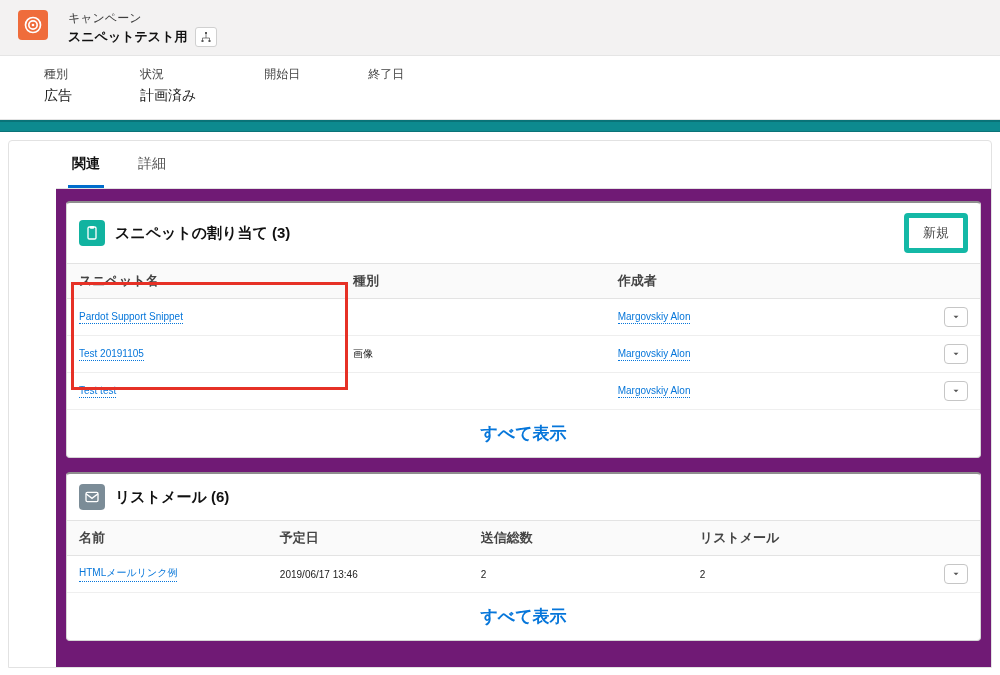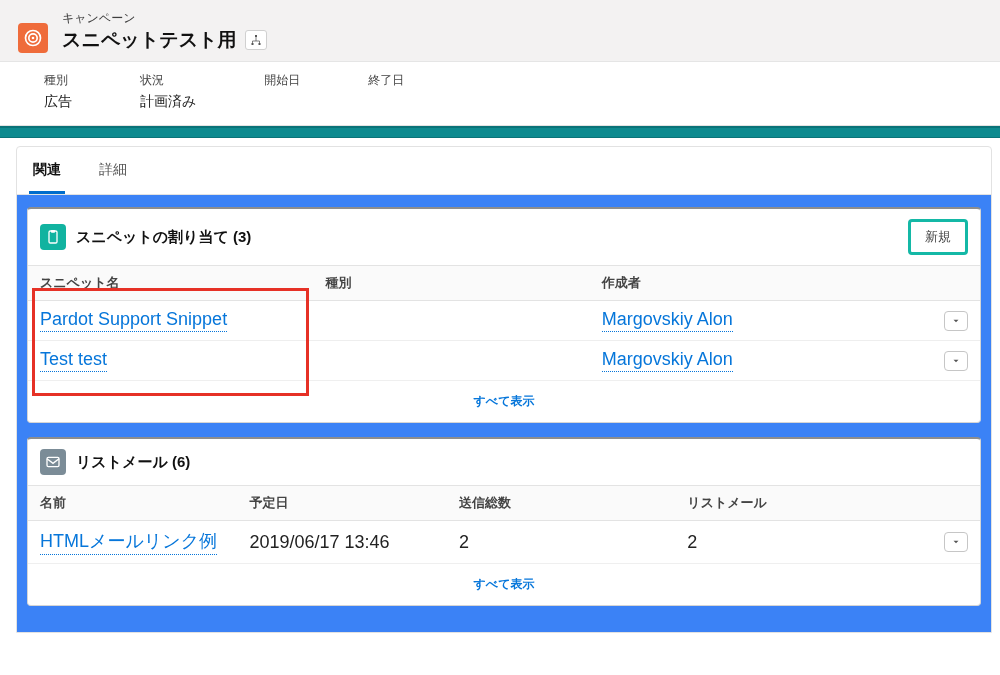--- a/index.html
+++ b/index.html
@@ -9,36 +9,36 @@
     color: #222;
     background: #ffffff;
     width: 1000px;
   }
   
   .page-header {
     background: #f3f2f2;
     border-bottom: 1px solid #e5e5e5;
     padding: 10px 18px 8px 18px;
     display: flex;
-    align-items: flex-end;
-    gap: 14px;
+    align-items: flex-start;
+    gap: 20px;
   }
   .entity-icon {
     width: 30px; height: 30px;
     border-radius: 4px;
     background: #ef6c3b;
     display: flex; align-items: center; justify-content: center;
     color: #fff;
     flex-shrink: 0;
   }
   .entity-icon svg { width: 20px; height: 20px; fill: #fff; }
   .header-text { display:flex; flex-direction:column; }
   .entity-type { font-size: 12px; color: #3e3e3e; }
   .entity-title-row { display:flex; align-items:center; gap:8px; }
-  .entity-title { font-size: 19px; font-weight: 700; color:#111; }
+  .entity-title { font-size: 13px; font-weight: 700; color:#111; }
   .hierarchy-btn {
     width: 22px; height: 20px;
     border: 1px solid #d0d0d0;
     border-radius: 3px;
     background: #fff;
     display:flex; align-items:center; justify-content:center;
     cursor: pointer;
   }
   .hierarchy-btn svg { width:12px; height:12px; fill:#555; }
 
@@ -51,40 +51,41 @@
     background: #fff;
   }
   .hl-field { display:flex; flex-direction:column; gap:4px; }
   .hl-label { font-size: 12px; color:#444; }
   .hl-value { font-size: 14px; color:#222;font-family:Liberation Mono, monospace; }
 
   .teal-bar { height: 12px; background:#0d8a8f; border-top:2px solid #0a7378; border-bottom:1px solid #0a7378;}
 
   
   .tabs {
-    margin: 8px 8px 0 16px;
+    margin: 8px 8px 0 8px;
     border: 1px solid #e2e2e2;
     border-radius: 4px 4px 0 0;
     background:#fff;
+    padding-left:47px;
   }
   .tab-list {
     display:flex; gap:30px;
     padding: 0 12px;
     border-bottom: 1px solid #e2e2e2;
   }
   .tab {
     padding: 14px 4px 12px 4px;
     font-size: 14px;
     color:#555;
     cursor:pointer;
     border-bottom: 3px solid transparent;
   }
   .tab.active { color:#111; font-weight:700; border-bottom-color:#006dcc; }
 
-  .tab-body { padding: 12px 10px; background:#3b82f6; }
+  .tab-body { padding: 12px 10px; background:#701a75; }
 
   
   .card {
     background:#fff;
     border:1px solid #d5d5d5;
     border-top: 2px solid #8e8e8e;
     border-radius: 4px;
     margin-bottom: 14px;
     overflow: hidden;
   }
@@ -96,49 +97,49 @@
   .card-icon {
     width:26px; height:26px; border-radius:4px;
     display:flex; align-items:center; justify-content:center;
     color:#fff;
   }
   .card-icon.teal { background:#11b3a0; }
   .card-icon.grey { background:#7b8c97; }
   .card-icon svg { width:16px; height:16px; fill:#fff; }
   .card-title { font-size:15px; font-weight:700; color:#111; }
   .btn {
-    border:3px solid #14b8a6; background:#fff; border-radius:4px;
+    border:5px solid #14b8a6; background:#fff; border-radius:4px;
     padding:6px 14px; font-size:13px; color:#444; cursor:pointer;
   }
 
   
   .tbl { width:100%; border-collapse:collapse; }
   .tbl thead th {
     text-align:left; font-weight:700; font-size:13px; color:#444;
     padding:8px 12px; background:#fafafa; border-top:1px solid #e3e3e3; border-bottom:1px solid #e3e3e3;
   }
   .tbl tbody td {
-    padding:8px 12px; font-size:18px;
+    padding:8px 12px; font-size:10px;
     border-bottom:1px solid #eee; vertical-align:middle;
   }
   .tbl tbody tr:last-child td { border-bottom:none; }
   .link { color:#0676da; cursor:pointer; border-bottom:1px dotted #0676da; display:inline-block; padding-bottom:1px;}
   .row-action {
     width:24px; height:20px; border:1px solid #c6c6c6; border-radius:4px;
     background:#fff; display:flex; align-items:center; justify-content:center;
     cursor:pointer; margin-left:auto;
   }
   .row-action svg{ width:10px; height:10px; fill:#555;}
   .col-action { width:42px; }
 
   .card-footer {
     text-align:center; padding:12px 0;
     border-top:1px solid #efefef;
   }
-  .card-footer a { color:#0676da; font-size:12px; font-weight:600; cursor:pointer; }
+  .card-footer a { color:#0676da; font-size:17px; font-weight:600; cursor:pointer; }
 
   
   .highlight-box {
     position:absolute;
     border:3px solid #e63126;
     pointer-events:none;
   }
   .card-wrap { position:relative; }
 </style>
 </head>
@@ -217,20 +218,32 @@
             <th style="width:30%;">スニペット名</th>
             <th style="width:29%;">種別</th>
             <th>作成者</th>
             <th class="col-action"></th>
           </tr>
         </thead>
         <tbody>
           <tr>
             <td><span class="link">Pardot Support Snippet</span></td>
             <td></td>
+            <td><span class="link">Margovskiy Alon</span></td>
+            <td>
+                <div class="row-action">
+                  <svg viewBox="0 0 24 24">
+                    <path d="M6 9l6 6 6-6z"></path>
+                  </svg>
+                </div>
+              </td>
+          </tr>
+          <tr>
+            <td><span class="link">Test 20191105</span></td>
+            <td>画像</td>
             <td><span class="link">Margovskiy Alon</span></td>
             <td>
                 <div class="row-action">
                   <svg viewBox="0 0 24 24">
                     <path d="M6 9l6 6 6-6z"></path>
                   </svg>
                 </div>
               </td>
           </tr>
           <tr>

